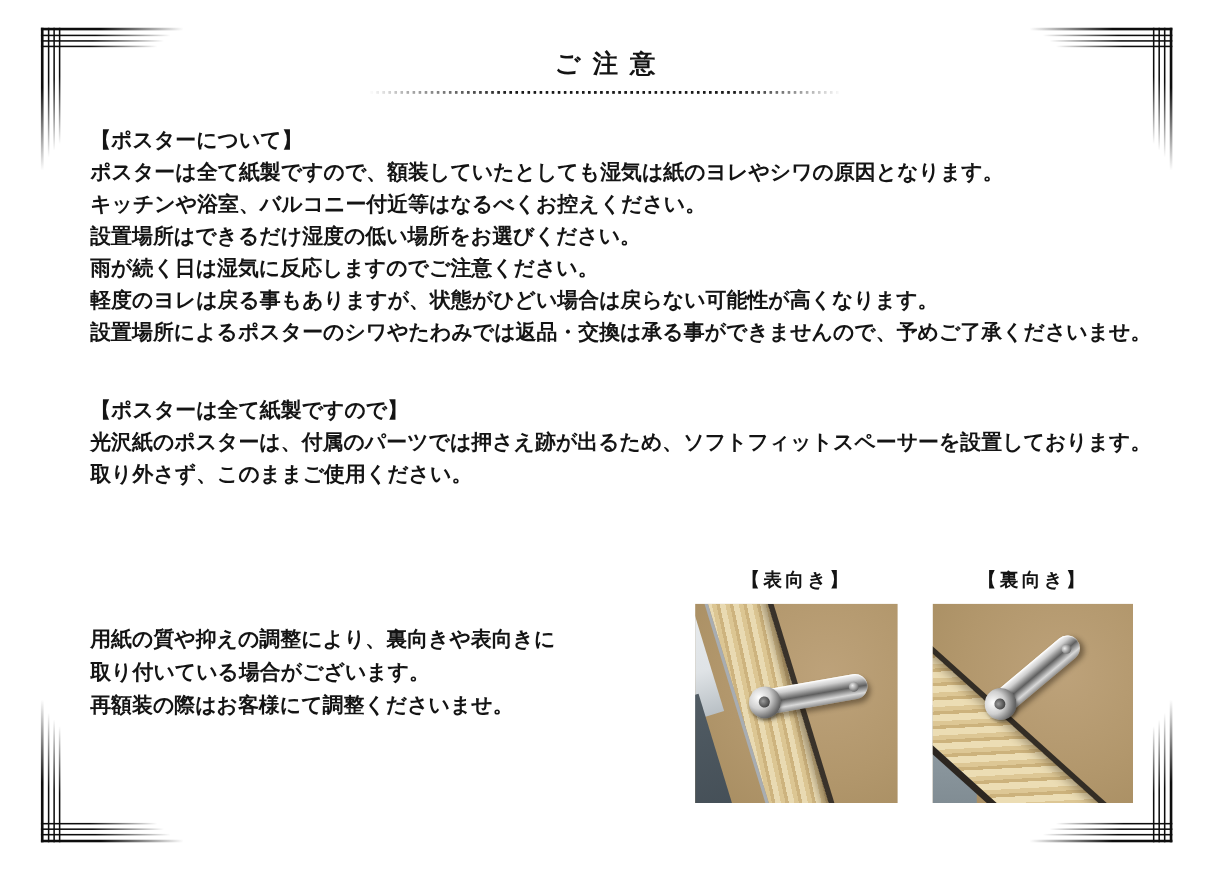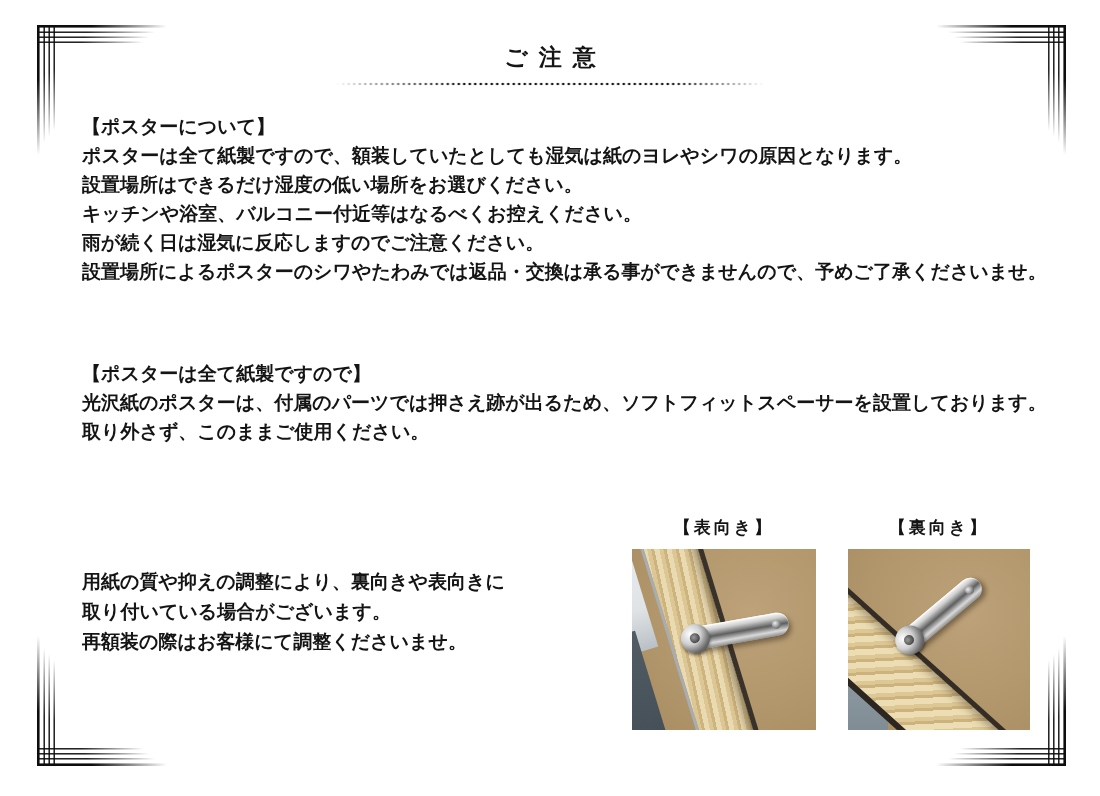--- a/index.html
+++ b/index.html
@@ -35,21 +35,21 @@
     -webkit-mask-image: linear-gradient(90deg, rgba(0,0,0,0) 0%, rgba(0,0,0,.35) 8%, #000 30%, #000 78%, rgba(0,0,0,.3) 94%, rgba(0,0,0,0) 100%);
             mask-image: linear-gradient(90deg, rgba(0,0,0,0) 0%, rgba(0,0,0,.35) 8%, #000 30%, #000 78%, rgba(0,0,0,.3) 94%, rgba(0,0,0,0) 100%);
   }
 
   
   .textblock { position: absolute; left: 82px; }
   .line {
     margin: 0; white-space: nowrap;
     font-size: 19px; line-height: 29px; font-weight: 700;
   }
-  .sec-poster  { top: 114px; font-family: Liberation Mono, monospace; }
+  .sec-poster  { top: 114px; }
   .sec-frame   { top: 359px; }
   .sec-corner  { top: 476px; }
   .sec-clip    { top: 566px; }
   .sec-clip .line { line-height: 30px; }
 
   
   .photo-label {
     position: absolute; top: 516px;
     font-size: 17px; font-weight: 700;
     letter-spacing: 3px; text-align: center;
@@ -188,23 +188,24 @@
     <rect x="11.5" y="0" width="1.4" height="112" fill="url(#fadeV)"></rect>
     <rect x="16.5" y="0" width="1.4" height="106" fill="url(#fadeV)"></rect>
   </svg>
 
   <div class="page-title">ご注意</div>
   <div class="dotted-rule"></div>
 
   <div class="textblock sec-poster">
     <p class="line">【ポスターについて】</p>
     <p class="line">ポスターは全て紙製ですので、額装していたとしても湿気は紙のヨレやシワの原因となります。</p>
+    <p class="line">キッチンや浴室、バルコニー付近等はなるべくお控えください。</p>
     <p class="line">設置場所はできるだけ湿度の低い場所をお選びください。</p>
-    <p class="line">キッチンや浴室、バルコニー付近等はなるべくお控えください。</p>
     <p class="line">雨が続く日は湿気に反応しますのでご注意ください。</p>
+    <p class="line">軽度のヨレは戻る事もありますが、状態がひどい場合は戻らない可能性が高くなります。</p>
     <p class="line">設置場所によるポスターのシワやたわみでは返品・交換は承る事ができませんので、予めご了承くださいませ。</p>
   </div>
 
   <div class="textblock sec-frame">
     <p class="line">【ポスターは全て紙製ですので】</p>
     <p class="line">光沢紙のポスターは、付属のパーツでは押さえ跡が出るため、ソフトフィットスペーサーを設置しております。</p>
     <p class="line">取り外さず、このままご使用ください。</p>
   </div>
 
 

